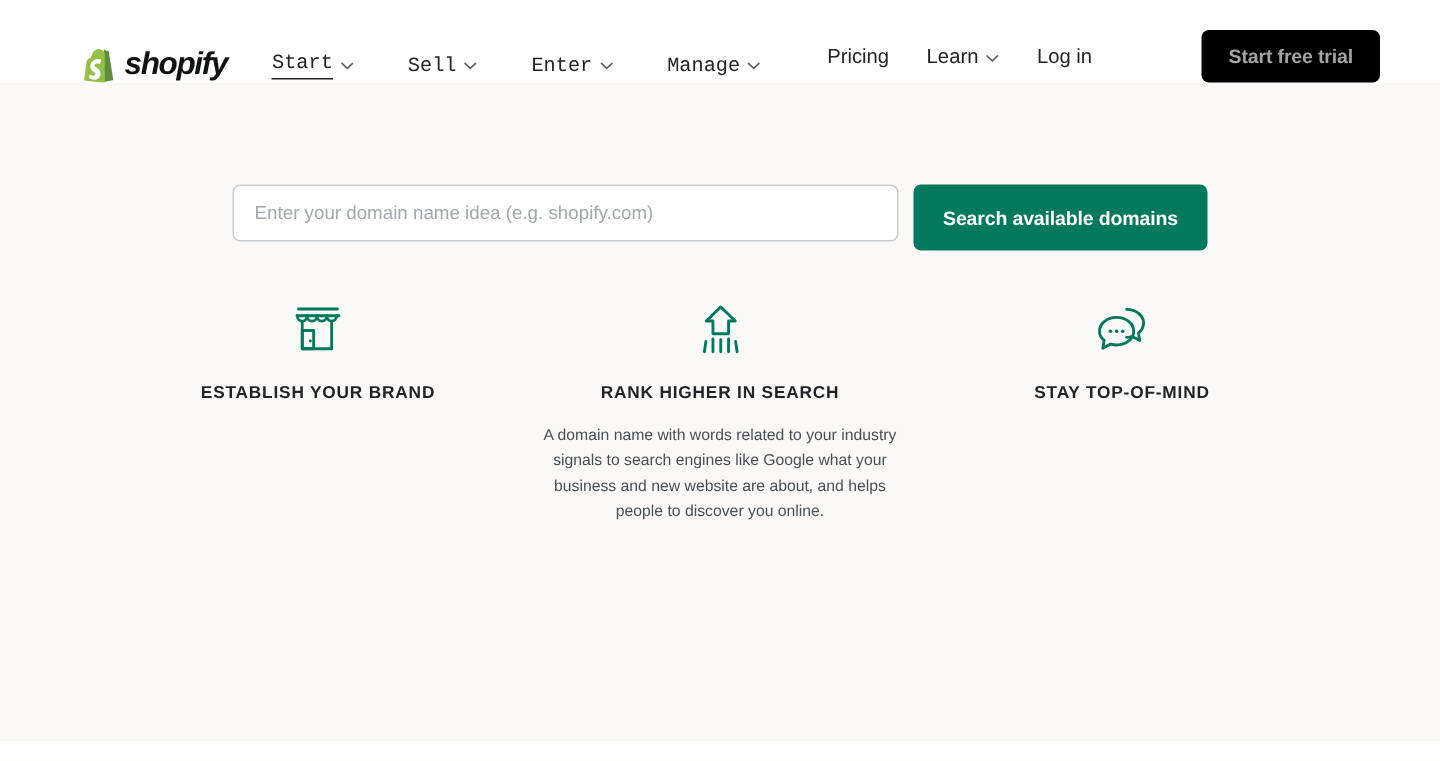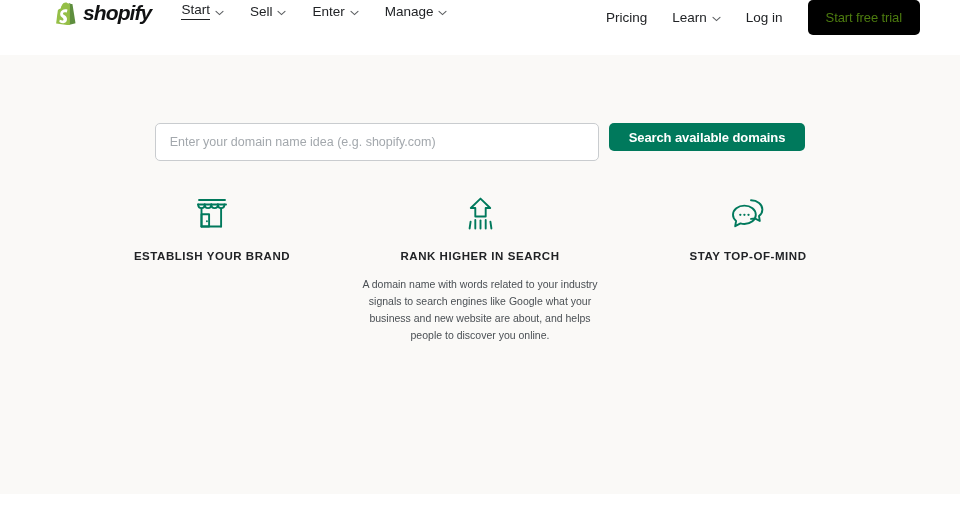--- a/index.html
+++ b/index.html
@@ -18,21 +18,21 @@
     position: relative;
     overflow: hidden;
     background: #ffffff;
   }
 
   
   .header {
     height: 55px;
     background: #ffffff;
     display: flex;
-    align-items: flex-start;
+    align-items: flex-end;
     padding: 0 40px 0 56px;
     position: relative;
     z-index: 5;
   }
 
   .logo-group {
     display: flex;
     align-items: center;
     gap: 5px;
     margin-right: 30px;
@@ -40,21 +40,21 @@
   }
   .logo-mark { width: 22px; height: 25px; display: block; }
   .logo-word {
     font-size: 21px;
     font-weight: bold;
     font-style: italic;
     letter-spacing: -0.9px;
     color: #111213;
   }
 
-  .nav-left { display: flex; align-items: center; gap: 26px; }
+  .nav-left { display: flex; align-items: center; gap: 36px; font-family: Liberation Mono, monospace; }
 
   .nav-item {
     display: flex;
     align-items: center;
     gap: 5px;
     font-size: 13.5px;
     color: #212326;
     cursor: pointer;
     white-space: nowrap;
     padding: 2px 0;
@@ -67,30 +67,31 @@
 
   .nav-right {
     margin-left: auto;
     display: flex;
     align-items: center;
     gap: 25px;
   }
 
   .cta-trial {
     background: #000000;
-    color: #4d7c0f;
+    color: #a3a3a3;
     font-size: 13px;
-    font-weight: normal;
+    font-weight: bold;
     border-radius: 5px;
     padding: 10px 18px;
     border: none;
     cursor: pointer;
     font-family: "Liberation Sans", sans-serif;
     white-space: nowrap;
     letter-spacing: -0.1px;
+    margin-left: 48px;
   }
 
   
   .hero {
     background: #faf9f7;
     height: 439px;
     padding-top: 68px;
     position: relative;
   }
 
@@ -126,21 +127,21 @@
     outline: none;
   }
   .search-input::placeholder { color: #a3a8ad; }
 
   .search-btn {
     background: #00795c;
     color: #ffffff;
     border: none;
     border-radius: 5px;
     padding: 0 20px;
-    height: 28px;
+    height: 44px;
     font-size: 13px;
     font-weight: bold;
     cursor: pointer;
     font-family: "Liberation Sans", sans-serif;
     white-space: nowrap;
     letter-spacing: -0.1px;
   }
 
   
   .features {

